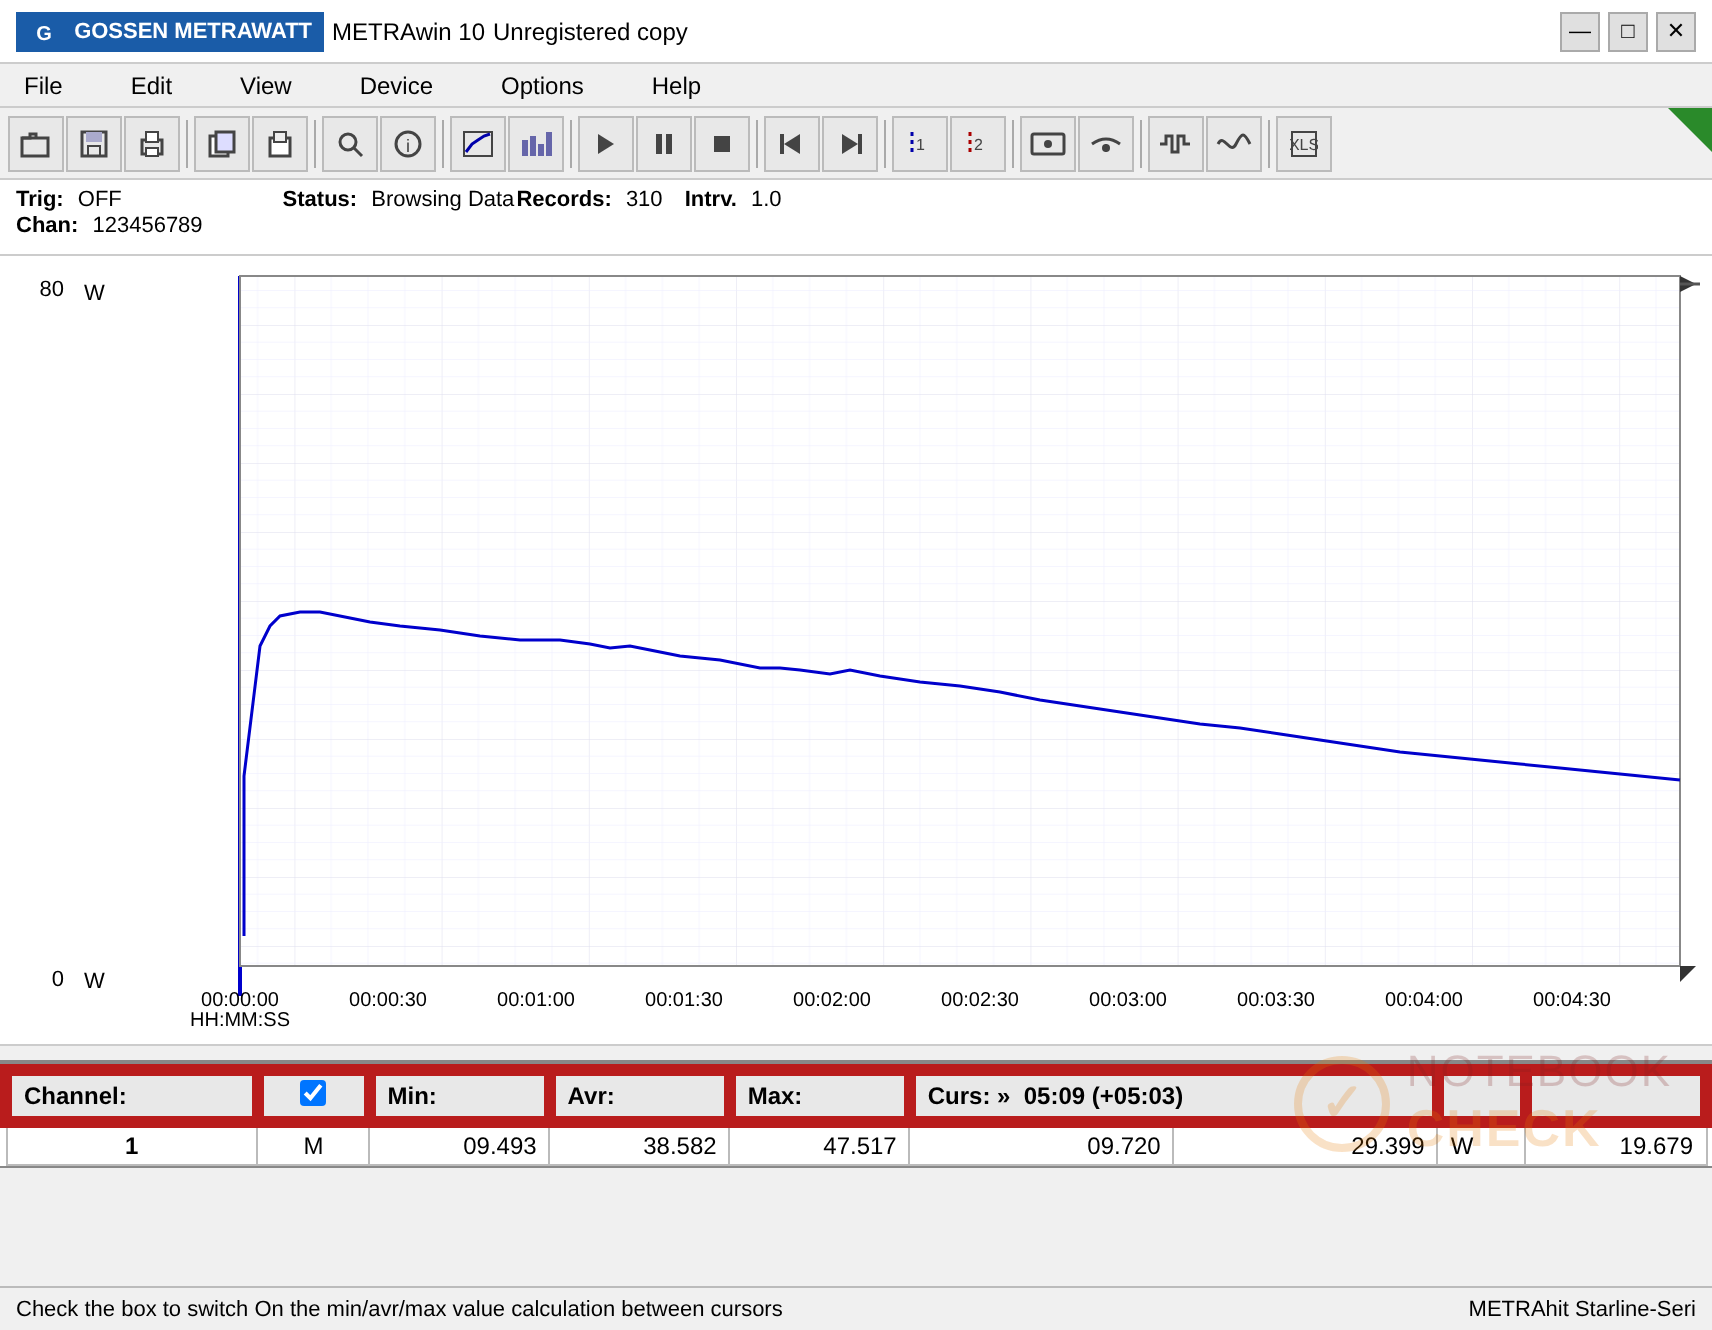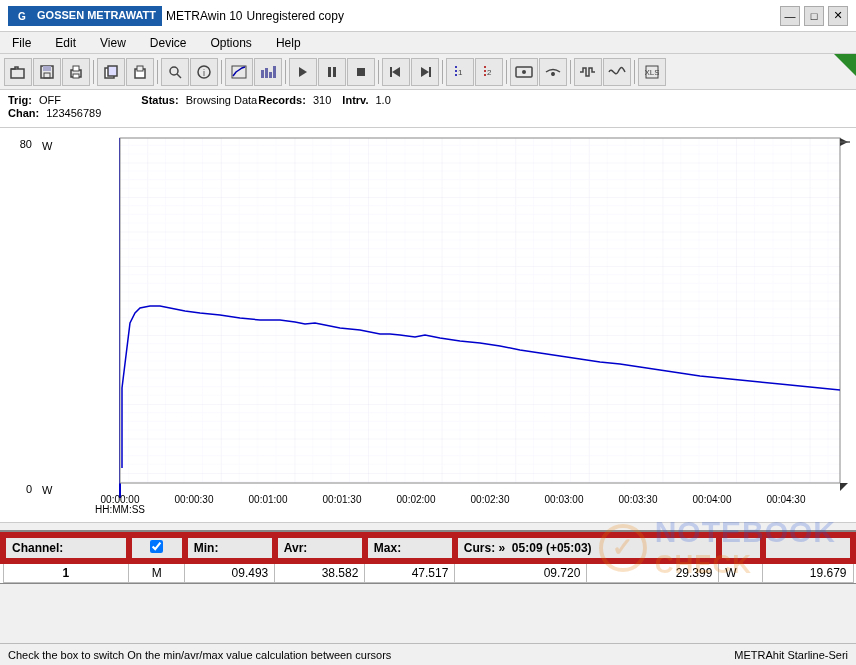--- a/index.html
+++ b/index.html
@@ -51,21 +51,21 @@
       cursor: pointer;
     }
     
     #menubar {
       background: #f0f0f0;
       border-bottom: 1px solid #ccc;
       display: flex;
       align-items: center;
       padding: 2px 4px;
       height: 22px;
-      gap: 8px;
+      gap: 18px;
     }
     .menu-item {
       padding: 1px 8px;
       cursor: pointer;
       font-size: 12px;
     }
     
     #toolbar {
       background: #f0f0f0;
       border-bottom: 1px solid #ccc;
@@ -539,21 +539,21 @@
           <td>W</td>
           <td class="td-num">19.679</td>
         </tr>
       </tbody>
     </table>
   </div>
 
   <div id="watermark" style="position:absolute; bottom:85px; right:20px; opacity:0.22; display:flex; align-items:center; gap:8px; pointer-events:none; user-select:none;">
     <div id="watermark-check" style="width:48px; height:48px; border-radius:50%; border:4px solid #e87c00; display:flex; align-items:center; justify-content:center; color:#e87c00; font-size:26px; font-weight:bold;">✓</div>
     <div style="display:flex; flex-direction:column;">
-      <span style="font-size:30px; font-weight:bold; color:#1d4ed8; letter-spacing:1px;">NOTEBOOK</span>
+      <span style="font-size:22px; font-weight:normal; color:#7f1d1d; letter-spacing:1px;">NOTEBOOK</span>
       <span style="font-size:26px; font-weight:bold; color:#e87c00; letter-spacing:1px;">CHECK</span>
     </div>
   </div>
 
   <div id="statusbar">
     <span>Check the box to switch On the min/avr/max value calculation between cursors</span>
     <span>METRAhit Starline-Seri</span>
   </div>
 
 </div>

